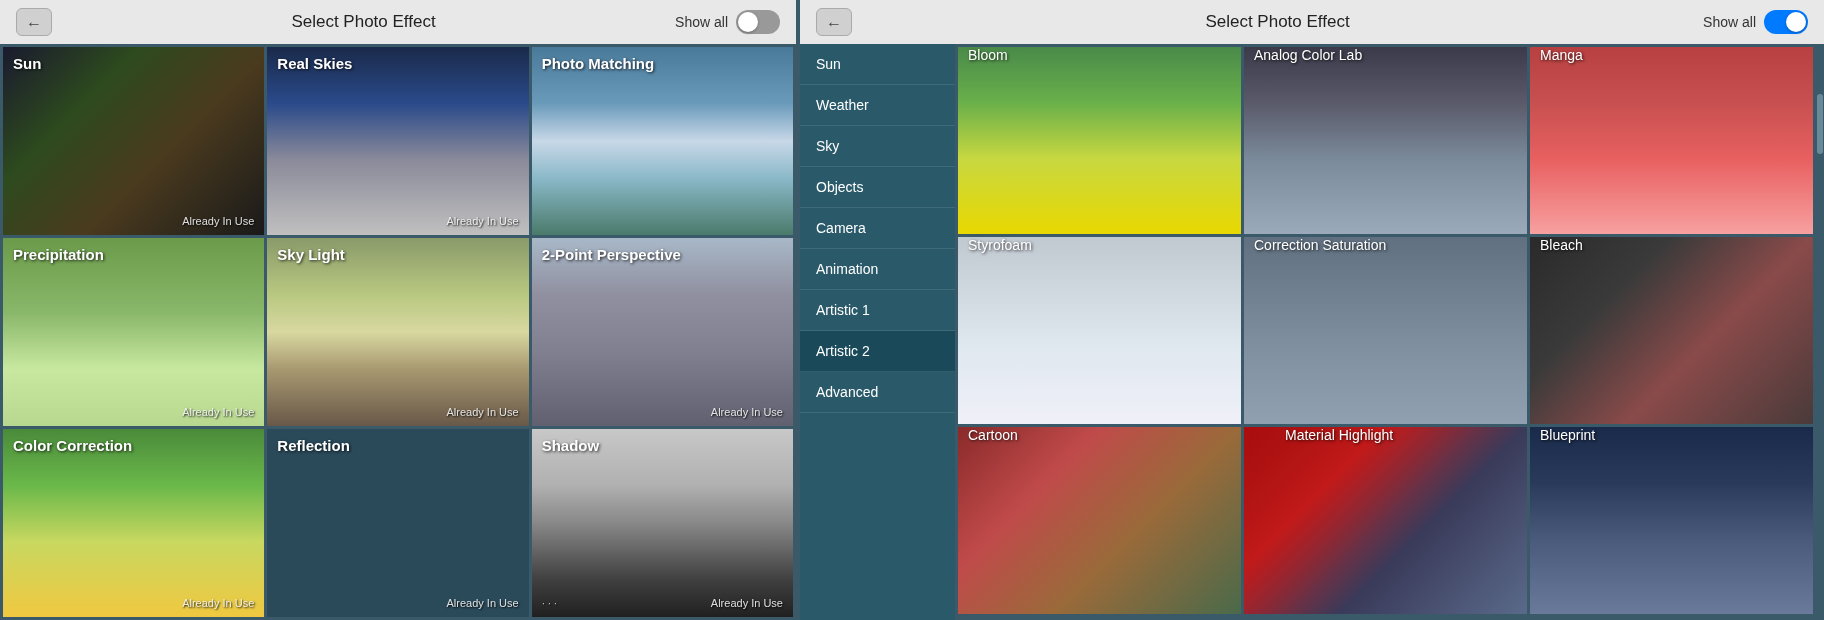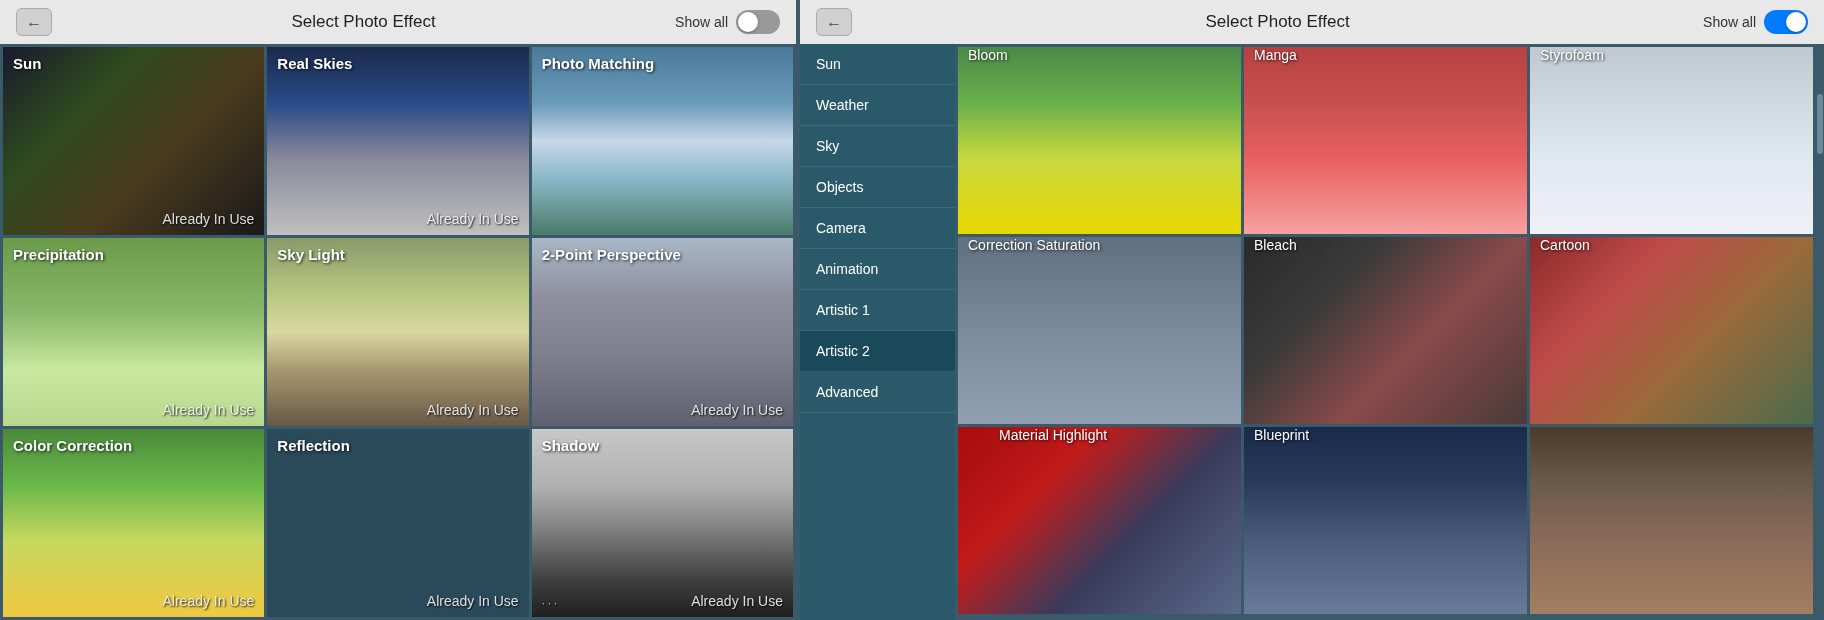--- a/index.html
+++ b/index.html
@@ -112,21 +112,21 @@
       font-weight: 600;
       text-shadow: 1px 1px 3px rgba(0,0,0,0.8);
       z-index: 2;
     }
 
     .grid-cell-badge {
       position: absolute;
       bottom: 8px;
       right: 10px;
       color: rgba(255,255,255,0.85);
-      font-size: 14px;
+      font-size: 11px;
       text-shadow: 1px 1px 2px rgba(0,0,0,0.9);
       z-index: 2;
     }
 
     .grid-cell-badge-left {
       position: absolute;
       bottom: 8px;
       left: 10px;
       color: rgba(255,255,255,0.75);
       font-size: 10px;
@@ -385,20 +385,23 @@
       <div class="sidebar-item">Animation</div>
       <div class="sidebar-item">Artistic 1</div>
       <div class="sidebar-item active">Artistic 2</div>
       <div class="sidebar-item">Advanced</div>
     </div>
 
     <div class="right-grid">
       <div class="right-cell bg-bloom">
         <div class="right-cell-title">Bloom</div>
       </div>
+      <div class="right-cell bg-analogcolor">
+        <div class="right-cell-title">Analog Color Lab</div>
+      </div>
       <div class="right-cell bg-manga">
         <div class="right-cell-title">Manga</div>
       </div>
       <div class="right-cell bg-styrofoam">
         <div class="right-cell-title">Styrofoam</div>
       </div>
       <div class="right-cell bg-selective">
         <div class="right-cell-title">Correction Saturation</div>
       </div>
       <div class="right-cell bg-bleach">

